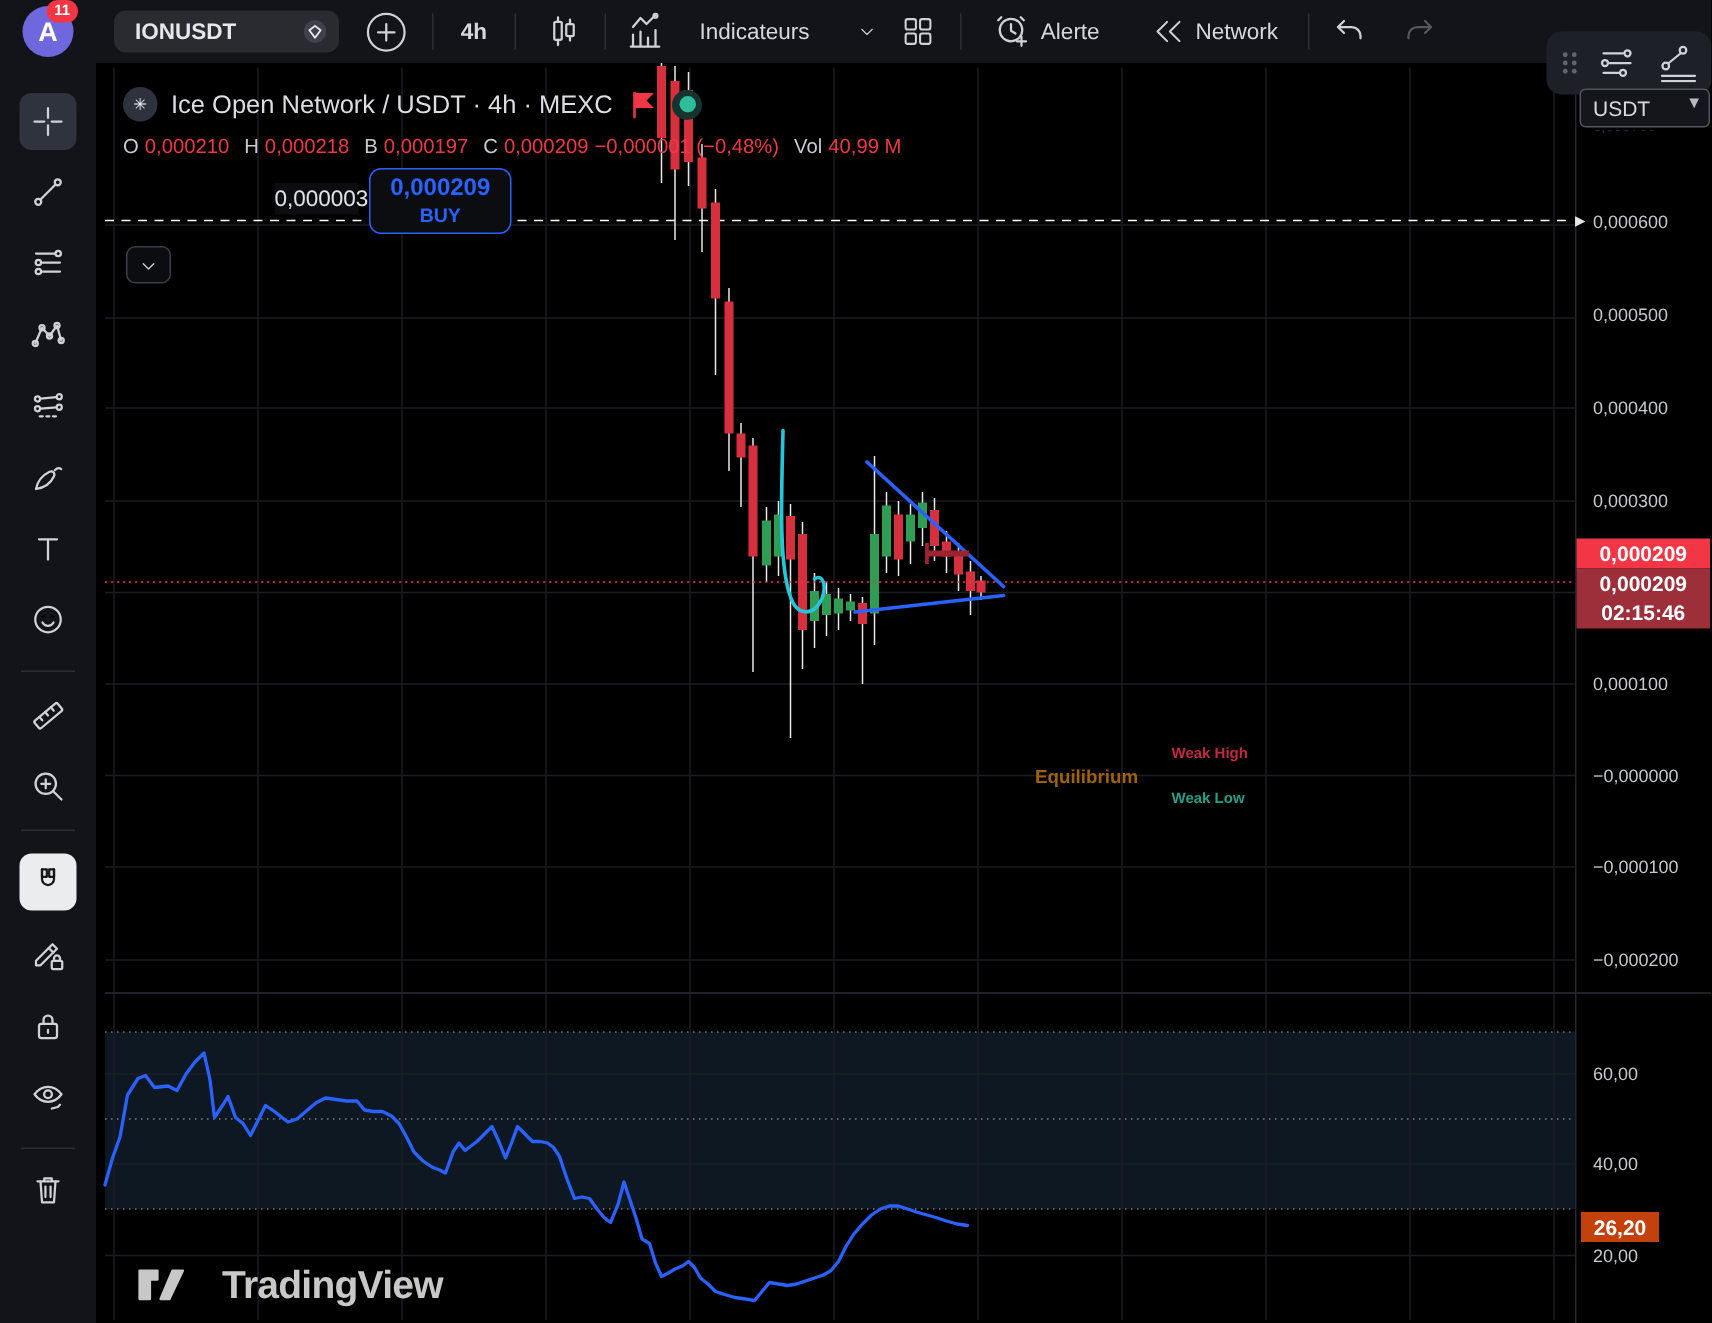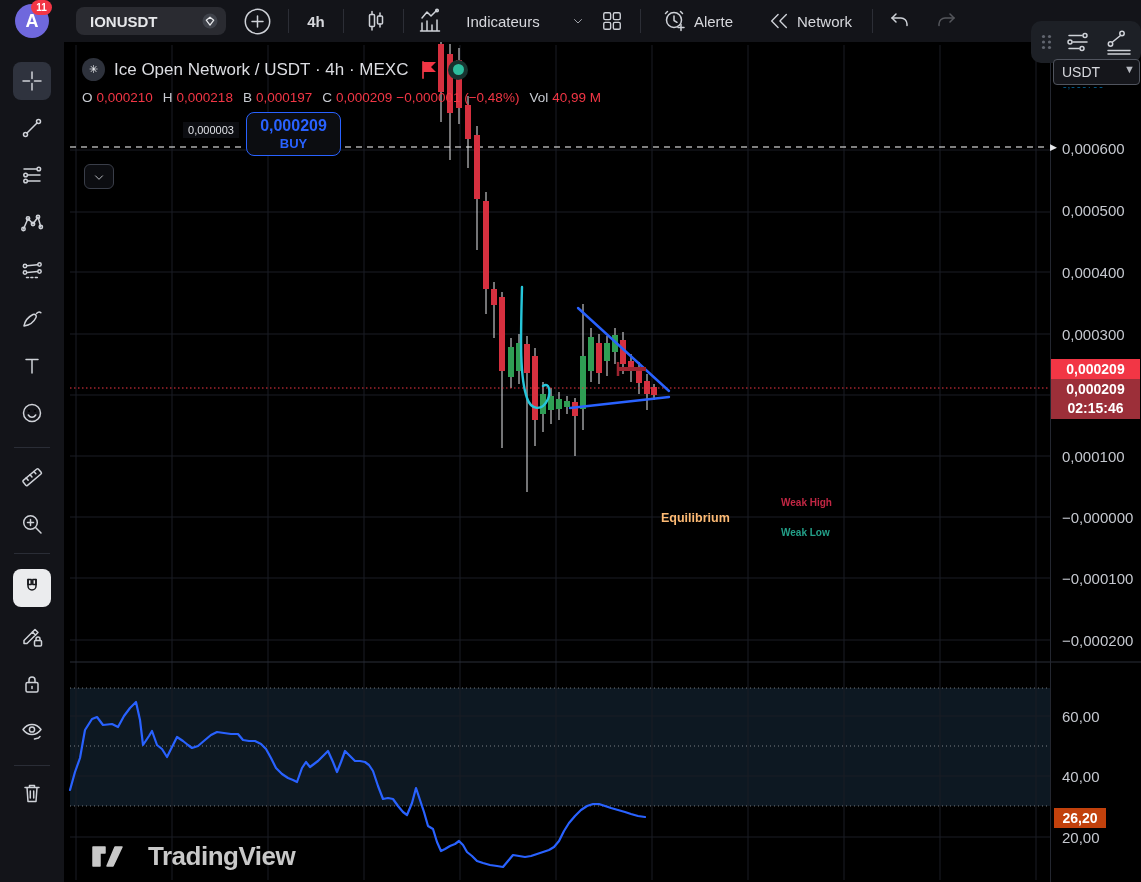--- a/index.html
+++ b/index.html
@@ -58,27 +58,27 @@
 
   
   .ord-btn { position:absolute; top:112px; width:95px; height:44px; border-radius:8px;
     background:#0c0d11; display:flex; flex-direction:column; align-items:center;
     justify-content:center; cursor:pointer; line-height:1.25; }
   .ord-sell { left:80px; border:1.5px solid #f23645; color:#f23645; }
   .ord-buy { left:246px; border:1.5px solid #2962ff; color:#2962ff; }
   .ord-price { font-size:16px; font-weight:700; }
   .ord-side { font-size:13px; font-weight:600; }
   .spread { position:absolute; left:183px; top:122px; width:56px; text-align:center;
-    background:#0c0d11; color:#dfe1e6; font-size:11px; padding:2px 0; }
+    background:#0c0d11; color:#dfe1e6; font-size:15px; padding:2px 0; }
   .collapse-btn { position:absolute; left:84px; top:164px; width:30px; height:25px;
     border:1px solid #3a3e49; border-radius:6px; background:#0c0d11; display:flex;
     align-items:center; justify-content:center; cursor:pointer; }
 
   
-  .ax-lbl { position:absolute; left:1062px; color:#c5c8cf; font-size:15px;
+  .ax-lbl { position:absolute; left:1062px; color:#c5c8cf; font-size:12px;
     transform:translateY(-50%); white-space:nowrap; }
   .ax-clip { position:absolute; left:1062px; height:9px; overflow:hidden; }
   .ax-clip span { display:block; margin-top:-8px; color:#0369a1; font-size:10px; }
   .ax-arrow { position:absolute; left:1050px; top:147px; transform:translateY(-50%);
     color:#e6e7ea; font-size:9px; }
   .tag { position:absolute; left:1051px; width:89px; color:#fff; text-align:center;
     font-weight:700; }
   .tag-last { top:359px; height:20px; background:#f23645; font-size:14px; line-height:20px; }
   .tag-countdown { top:379px; height:40px; background:#9c2f39; font-size:14px;
     line-height:19px; padding-top:1px; font-weight:600; }
@@ -261,21 +261,21 @@
     <div class="ax-arrow">▶</div>
 
     <div class="tag tag-last">0,000209</div>
     <div class="tag tag-countdown">
       <div>0,000209</div>
       <div>02:15:46</div>
     </div>
     <div class="tag tag-rsi">26,20</div>
 
     <div id="chart-labels">
-        <div class="chart-lbl" style="left: 661px; top: 511px; color: #fdba74; font-size: 12.5px; font-weight: 700;">Equilibrium</div>
+        <div class="chart-lbl" style="left: 690px; top: 511px; color: #a16207; font-size: 12.5px; font-weight: 700;">Equilibrium</div>
         <div class="chart-lbl" style="left: 781px; top: 497px; color: rgb(194, 39, 68); font-size: 10px; font-weight: 700;">Weak High</div>
         <div class="chart-lbl" style="left: 781px; top: 527px; color: rgb(35, 160, 137); font-size: 10px; font-weight: 700;">Weak Low</div>
       </div>
 
     <div class="watermark">
       <svg width="32" height="24" viewBox="0 0 32 24">
         <path d="M1 2h12v6h-5v13h-7z M15 21L23 2h7l-9 19z" fill="#d9d9d9" stroke="#d9d9d9" stroke-width="1.5" stroke-linejoin="round"></path>
       </svg>
       <span class="wm-txt">TradingView</span>
     </div>

